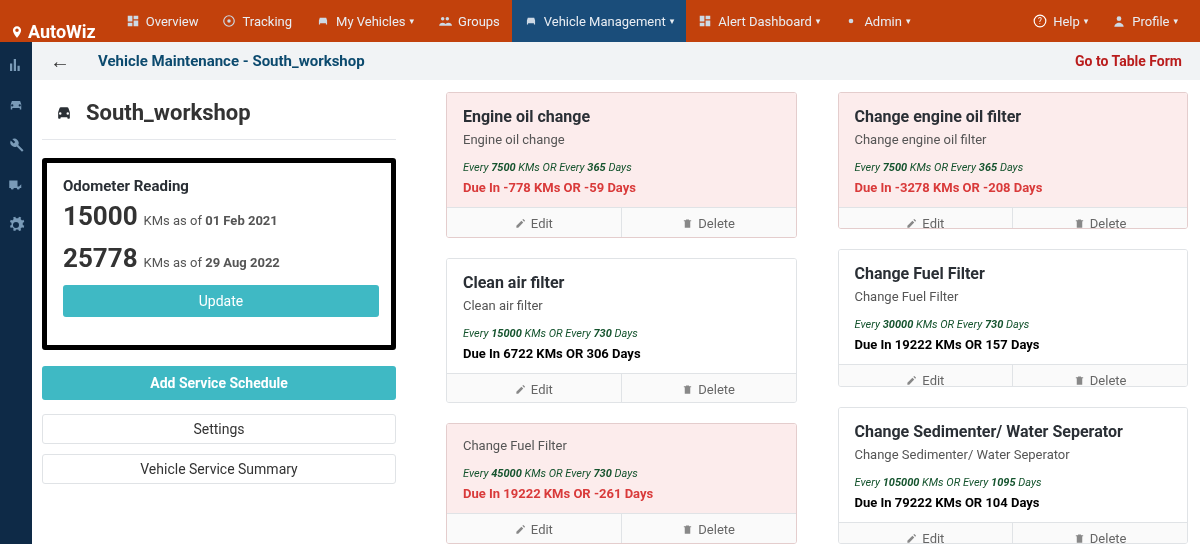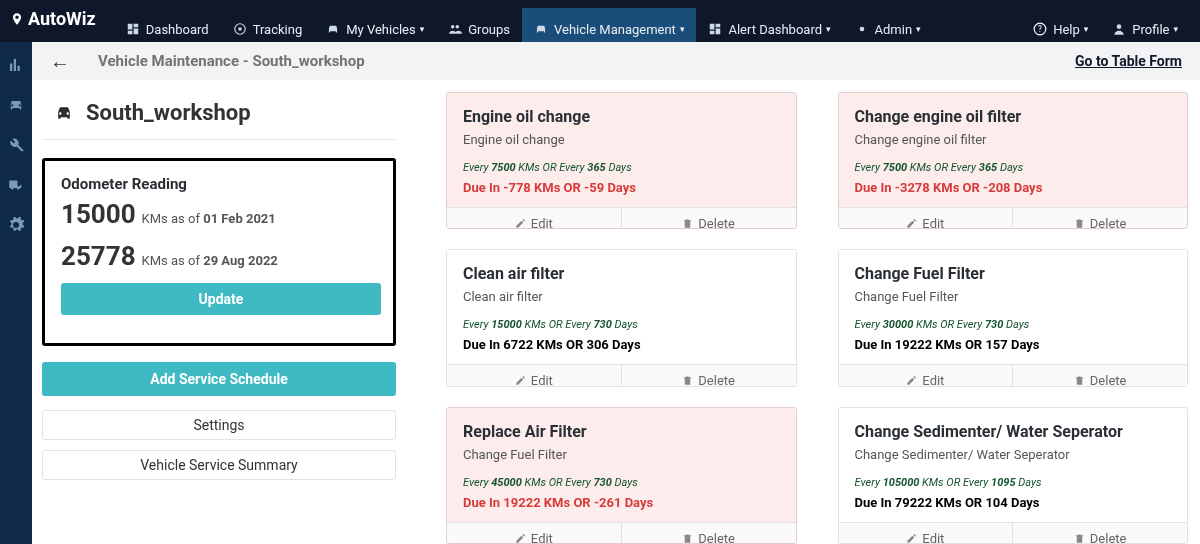--- a/index.html
+++ b/index.html
@@ -1,51 +1,51 @@
 <!DOCTYPE html>
 <html><head>
 <meta charset="utf-8">
 <style>
 * { margin: 0; padding: 0; box-sizing: border-box; font-family: -apple-system, BlinkMacSystemFont, "Segoe UI", Roboto, sans-serif; }
 body { background: #fff; color: #333; font-size: 14px; width: 1200px; height: 544px; overflow: hidden; }
 
 
-.topnav { background: #0f172a; height: 42px; display: flex; align-items: flex-start; padding: 8px 10px; color: #fff; }
+.topnav { background: #c2410c; height: 42px; display: flex; align-items: flex-end; padding: 0 10px; color: #fff; }
 .logo { display: flex; align-items: center; font-weight: 700; font-size: 18px; margin-right: 18px; }
 .logo svg { margin-right: 4px; }
 .nav-item { display: flex; align-items: center; padding: 0 12px; height: 42px; font-size: 13px; cursor: pointer; color: #e8edf3; }
 .nav-item.active { background: #1a4d7a; }
 .nav-item svg { margin-right: 6px; }
 .nav-item .caret { margin-left: 4px; font-size: 9px; }
 .nav-right { margin-left: auto; display: flex; }
 
 
 .main { display: flex; height: calc(544px - 42px); }
 .sidebar { width: 32px; background: #0e2a47; display: flex; flex-direction: column; align-items: center; padding-top: 14px; gap: 22px; }
 .sidebar-icon { width: 18px; height: 18px; fill: #7a9bb8; cursor: pointer; }
 .content { flex: 1; background: #fff; overflow: hidden; }
 
 
 .crumb { background: #f1f3f5; height: 38px; display: flex; align-items: center; padding: 0 18px; }
 .back-arrow { font-size: 20px; color: #333; margin-right: 28px; cursor: pointer; font-weight: 600; }
-.crumb-title { color: #737373; font-weight: 700; font-size: 15px; }
-.crumb-link { margin-left: auto; color: #0f172a; font-weight: 700; font-size: 14px; cursor: pointer; text-decoration: underline; }
+.crumb-title { color: #0c4a6e; font-weight: 700; font-size: 15px; }
+.crumb-link { margin-left: auto; color: #b91c1c; font-weight: 700; font-size: 14px; cursor: pointer; }
 
 
 .cols { display: flex; padding: 12px 12px 0 4px; gap: 22px; height: calc(100% - 38px); }
 .left-col { width: 360px; padding-left: 6px; }
 .right-col { flex: 1; display: flex; gap: 41px; padding-left: 28px; }
 .card-col { flex: 1; display: flex; flex-direction: column; gap: 20px; }
 
 
 .veh-title { display: flex; align-items: center; font-size: 22px; font-weight: 700; padding: 8px 10px 14px 10px; border-bottom: 1px solid #e5e7eb; margin-bottom: 18px; }
 .veh-title svg { margin-right: 10px; }
 .teal-btn { background: #3fb9c4; color: #fff; text-align: center; padding: 9px 0; border-radius: 3px; font-weight: 700; font-size: 14px; cursor: pointer; margin: 0 0 14px 0; }
-.teal-btn.small { padding: 8px 0; font-weight: 700; }
-.odo-box { border: 3px solid #000000; border-radius: 3px; padding: 14px 12px 14px 16px; margin-bottom: 16px; }
+.teal-btn.small { padding: 8px 0; font-weight: 400; }
+.odo-box { border: 5px solid #000000; border-radius: 3px; padding: 14px 12px 14px 16px; margin-bottom: 16px; }
 .odo-label { font-weight: 700; font-size: 15px; color: #2a2f35; margin-bottom: 6px; }
 .odo-row { display: flex; align-items: baseline; margin-bottom: 12px; }
 .odo-val { font-size: 26px; font-weight: 700; margin-right: 6px; }
 .odo-sub { font-size: 13px; color: #555; }
 .odo-date { font-weight: 700; }
 .white-btn { border: 1px solid #e0e3e6; border-radius: 3px; text-align: center; padding: 6px 0; font-size: 14px; cursor: pointer; color: #333; margin-bottom: 10px; }
 
 
 .svc-card { border: 1px solid #e4cdcd; border-radius: 3px; overflow: hidden; }
 .svc-card.due { border-color: #e4cdcd; }
@@ -73,21 +73,21 @@
     <svg width="14" height="18" viewBox="0 0 24 24" fill="#fff">
         <path d="M12 2C8 2 5 5 5 9c0 5 7 13 7 13s7-8 7-13c0-4-3-7-7-7zm0 10a3 3 0 110-6 3 3 0 010 6z"></path>
       </svg>
     <span>AutoWiz</span>
   </div>
   <div id="nav-items" style="display:flex">
       <div class="nav-item">
         <svg width="14" height="14" viewBox="0 0 24 24" fill="#cdd9e5">
           <path d="M3 13h8V3H3v10zm0 8h8v-6H3v6zm10 0h8V11h-8v10zm0-18v6h8V3h-8z"></path>
         </svg>
-        <span>Dashboard</span>
+        <span>Overview</span>
       </div>
       <div class="nav-item">
         <svg width="14" height="14" viewBox="0 0 24 24" fill="#cdd9e5">
           <circle cx="12" cy="12" r="3"></circle>
           <path d="M12 2a10 10 0 100 20 10 10 0 000-20zm0 2a8 8 0 110 16 8 8 0 010-16z"></path>
         </svg>
         <span>Tracking</span>
       </div>
       <div class="nav-item">
         <svg width="14" height="14" viewBox="0 0 24 24" fill="#cdd9e5">
@@ -241,21 +241,20 @@
                 <div class="svc-act">
                   <svg class="trash" viewBox="0 0 24 24">
                     <path d="M6 7h12v14H6V7zm3-4h6l1 2h4v2H4V5h4l1-2z"></path>
                   </svg>
                   <span>Delete</span>
                 </div>
               </div>
             </div>
             <div class="svc-card due">
               <div class="svc-body">
-                <div class="svc-title">Replace Air Filter</div>
                 <div class="svc-sub">Change Fuel Filter</div>
                 <div class="svc-int">Every <b>45000</b> KMs OR Every <b>730</b> Days</div>
                 <div class="svc-due red">Due In 19222 KMs OR -261 Days</div>
               </div>
               <div class="svc-actions">
                 <div class="svc-act">
                   <svg class="pencil" viewBox="0 0 24 24">
                     <path d="M3 17l11-11 4 4L7 21H3v-4zM20 4l-2-2-2 2 4 4 2-2-2-2z"></path>
                   </svg>
                   <span>Edit</span>

